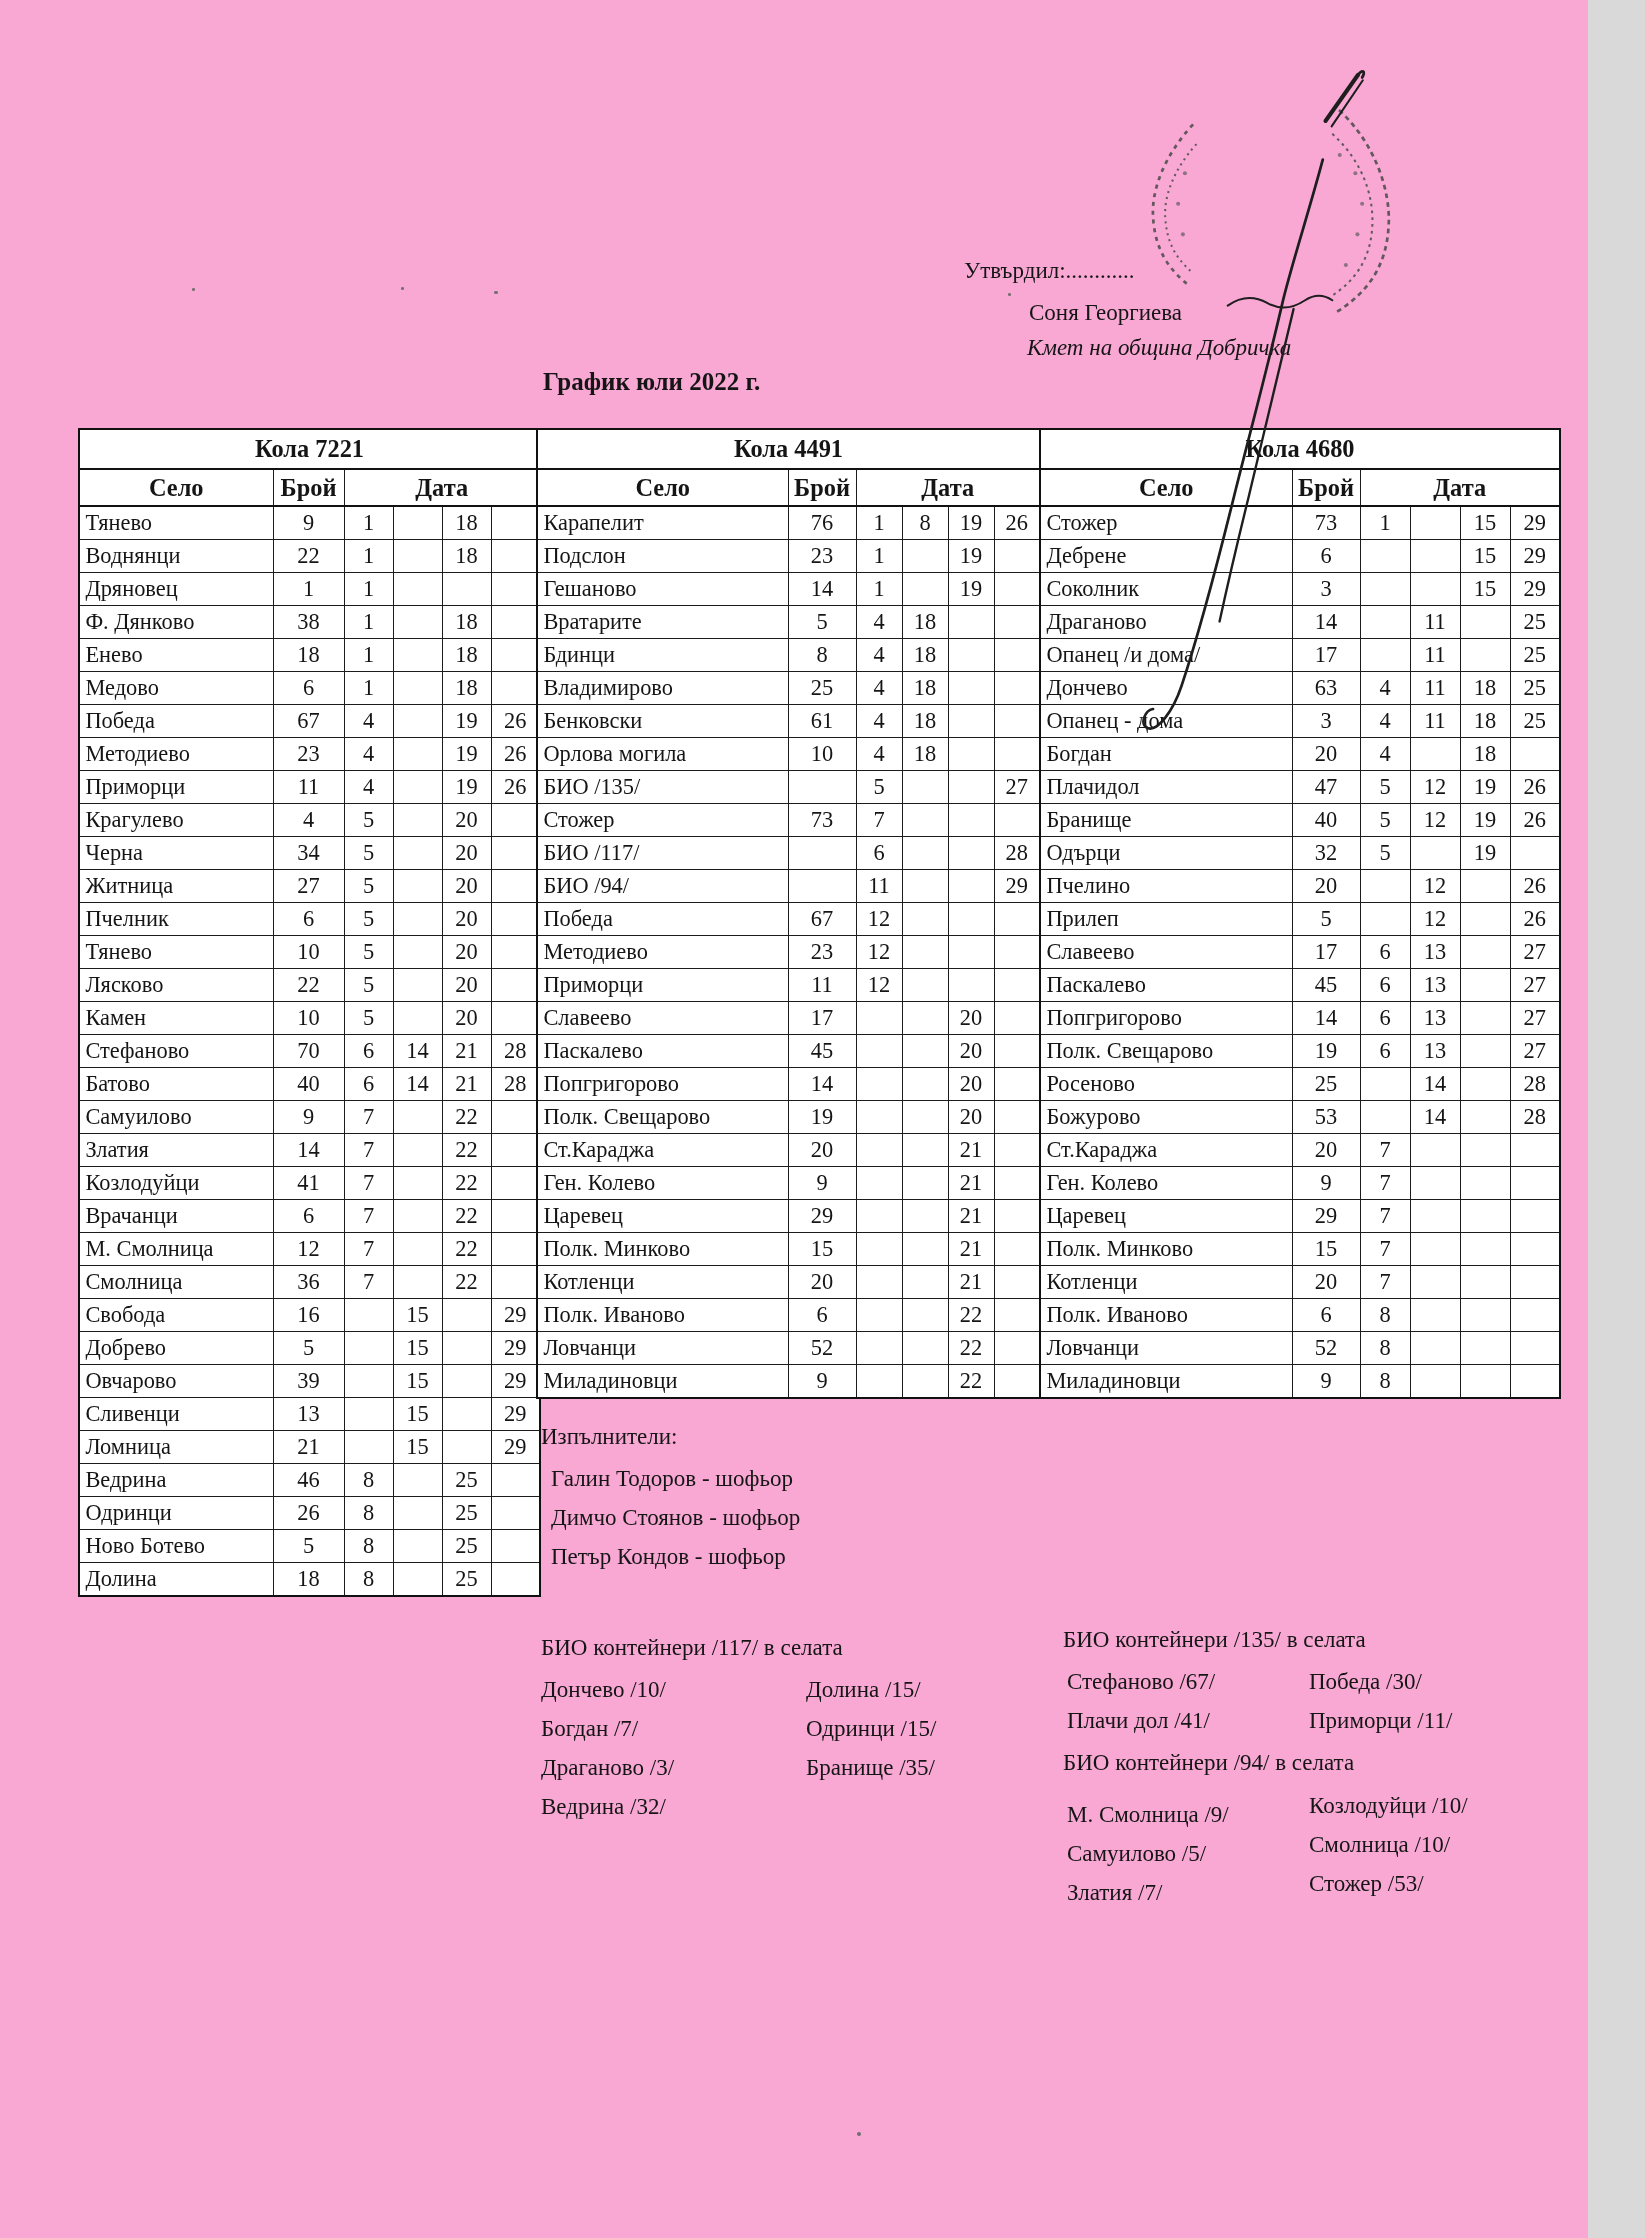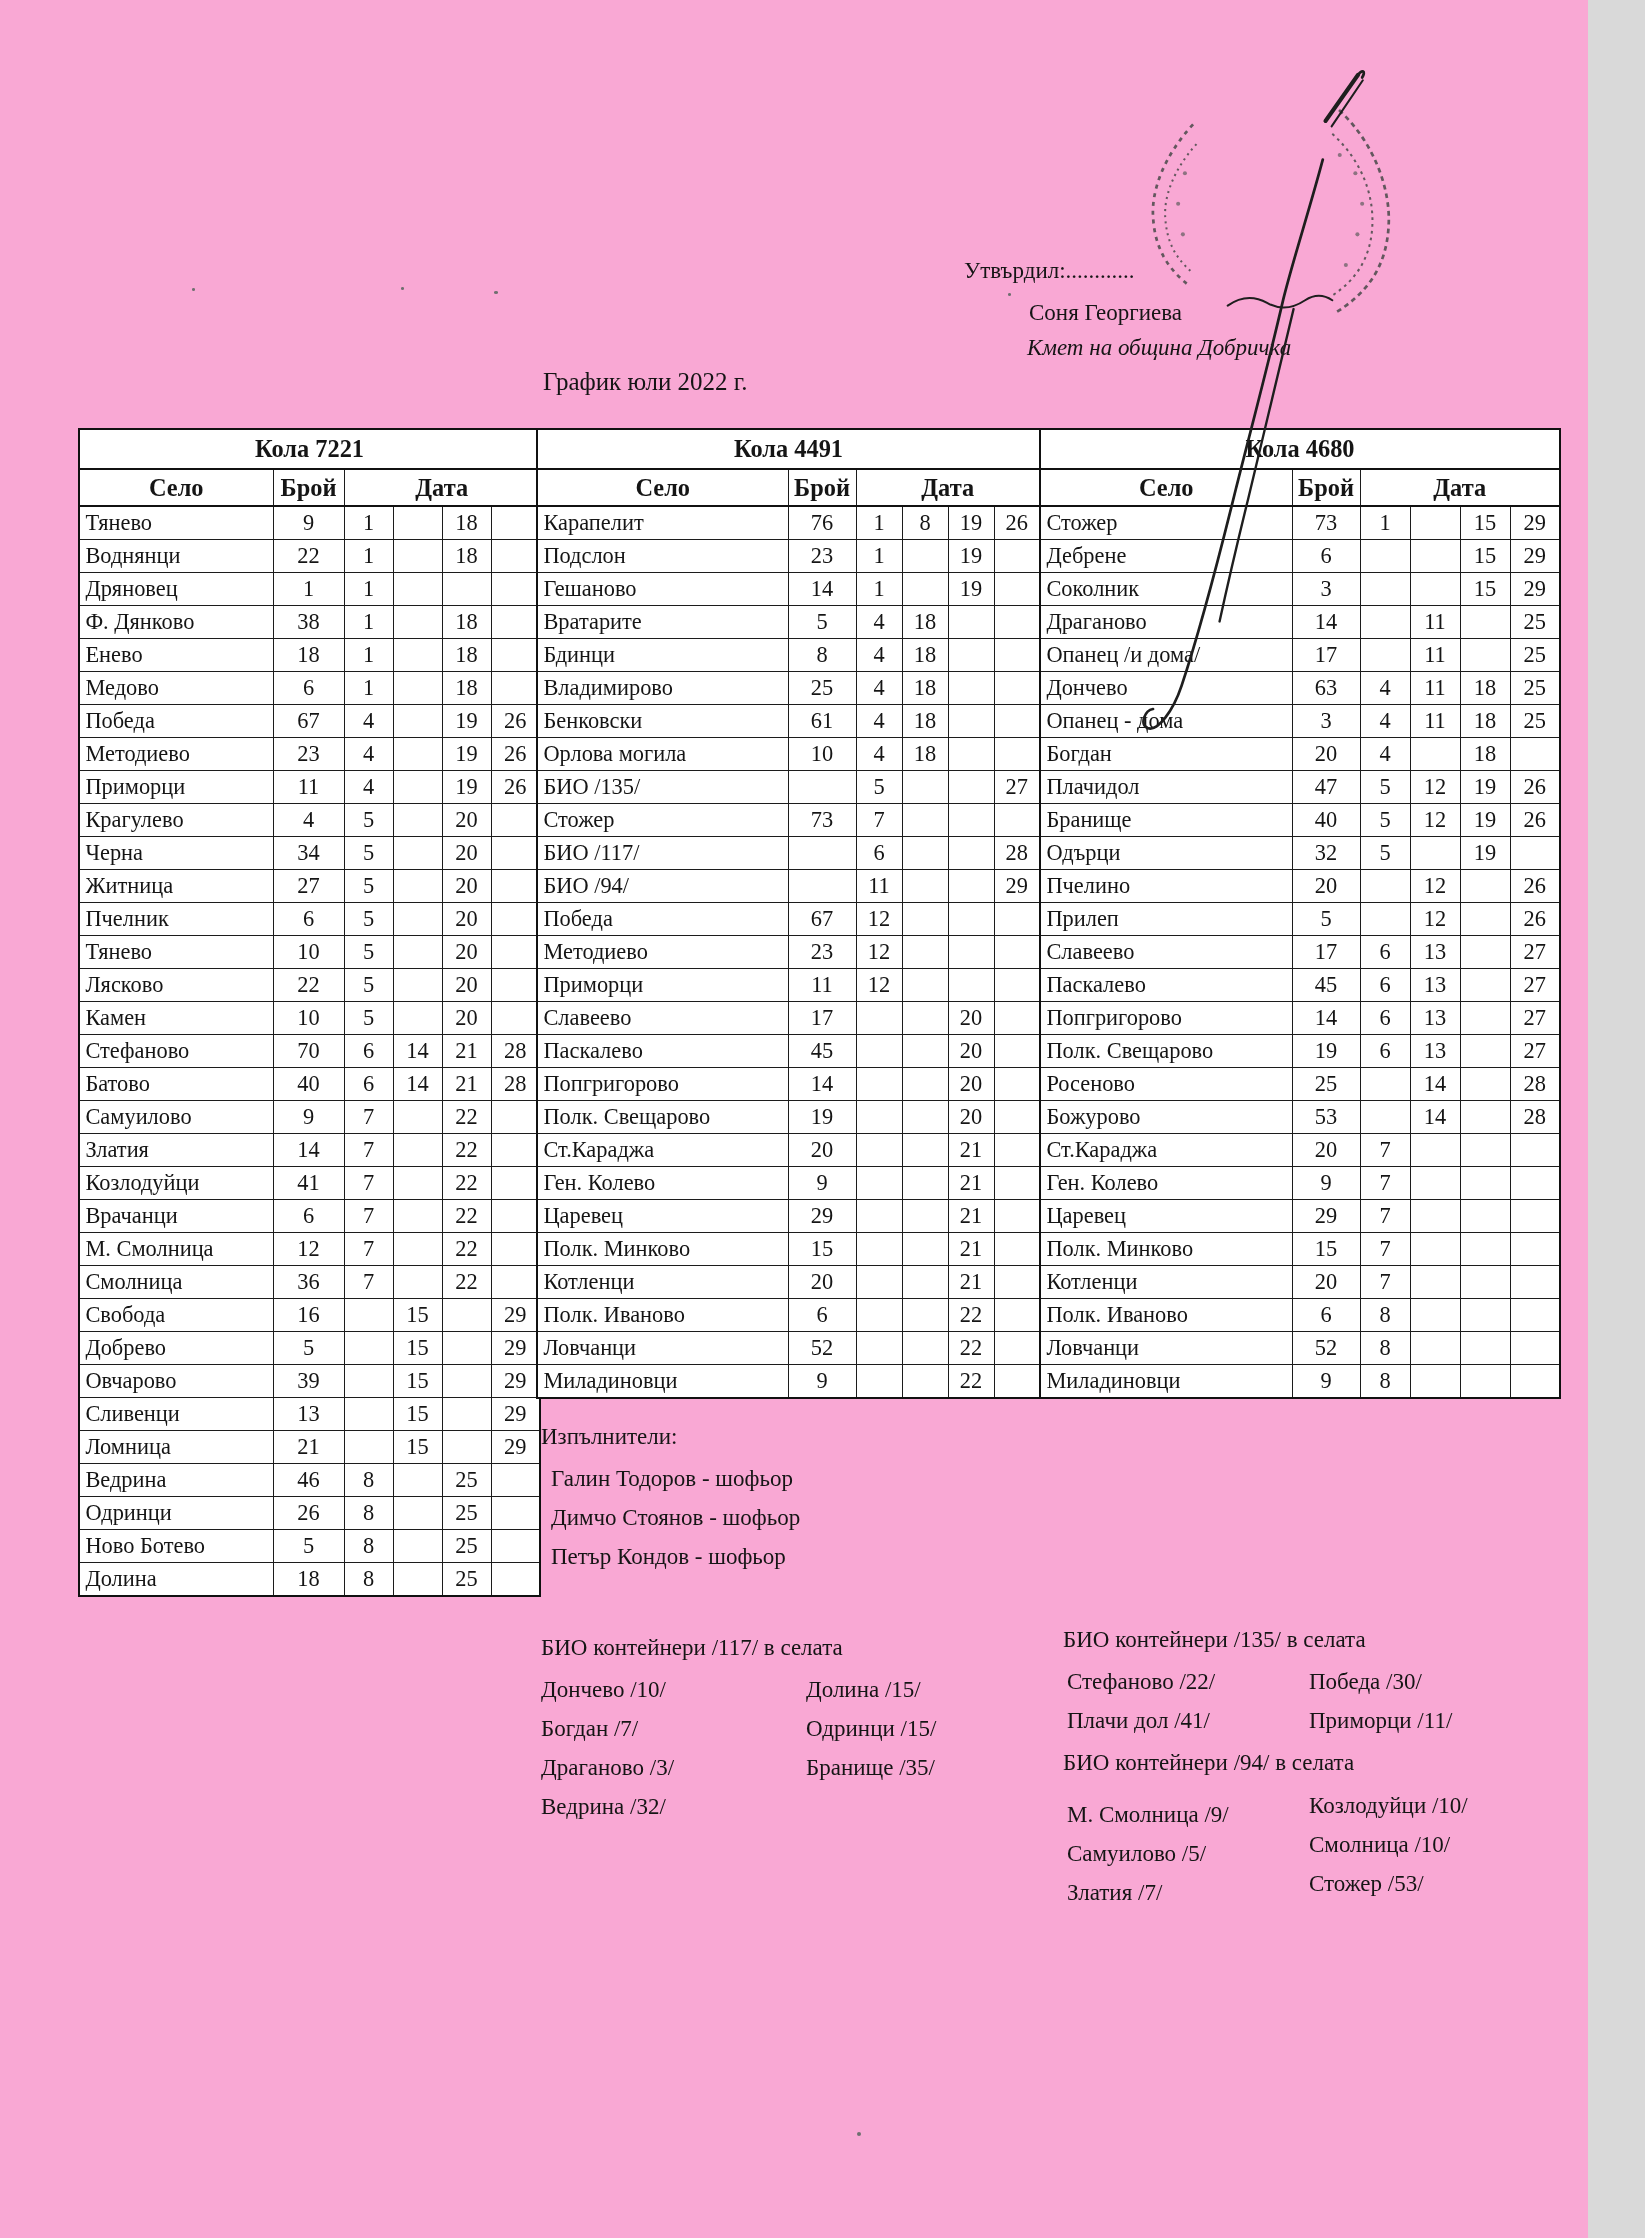--- a/index.html
+++ b/index.html
@@ -6,21 +6,21 @@
   .page{
     position:relative;
     width:1588px;height:2239px;
     background:#f9a8d4;
     font-family:"Liberation Serif","DejaVu Serif",serif;
     color:#151515;
     overflow:hidden;
   }
   .txt{position:absolute;white-space:nowrap;font-size:23px;line-height:1.2;}
   .italic{font-style:italic;}
-  .title{font-size:25px;font-weight:normal;}
+  .title{font-size:25px;font-weight:bold;}
 
   
   table.sched{
     position:absolute;
     border-collapse:collapse;
     table-layout:fixed;
     background:#fff;
     border:2.7px solid #111;
   }
   table.sched th, table.sched td{
@@ -840,21 +840,21 @@
       <div>Ведрина /32/</div>
     </div>
   <div class="stack" style="position:absolute;left:806px;top:1670px;">
       <div>Долина /15/</div>
       <div>Одринци /15/</div>
       <div>Бранище /35/</div>
     </div>
 
   <div class="txt" style="left:1063px;top:1626px;">БИО контейнери /135/ в селата</div>
   <div class="stack" style="position:absolute;left:1067px;top:1662px;">
-      <div>Стефаново /22/</div>
+      <div>Стефаново /67/</div>
       <div>Плачи дол /41/</div>
     </div>
   <div class="stack" style="position:absolute;left:1309px;top:1662px;">
       <div>Победа /30/</div>
       <div>Приморци /11/</div>
     </div>
 
   <div class="txt" style="left:1063px;top:1749px;">БИО контейнери /94/ в селата</div>
   <div class="stack" style="position:absolute;left:1067px;top:1786px;margin-top:9px;">
       <div>М. Смолница /9/</div>

